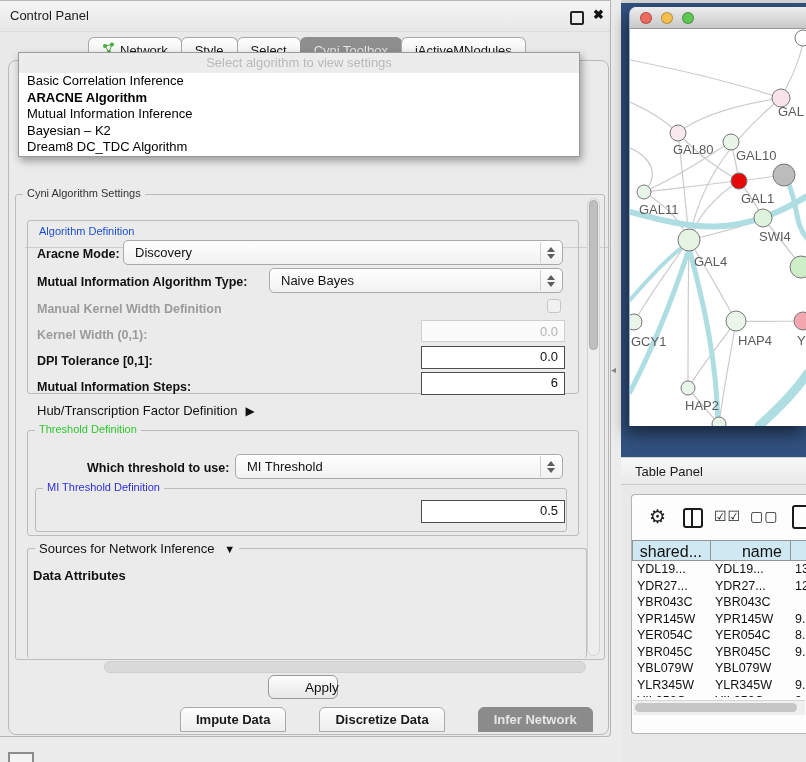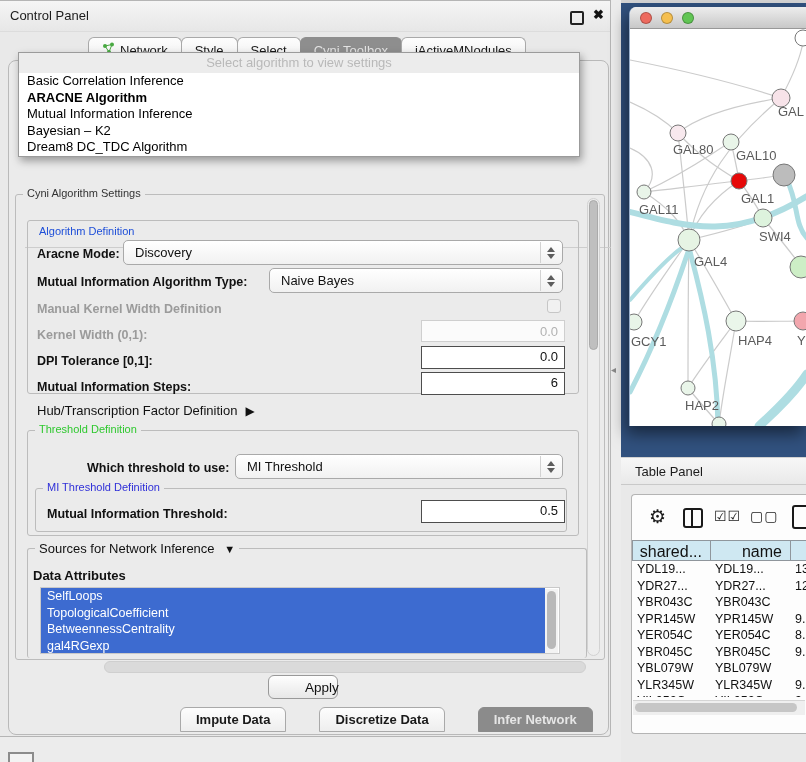--- a/index.html
+++ b/index.html
@@ -174,42 +174,30 @@
       <div class="legend" style="left:26px;top:362px;color:#2ec82e;">Threshold Definition</div>
 
       <div class="lbl" style="left:78px;top:400px;">Which threshold to use:</div>
       <div class="combo" style="left:226px;top:393px;width:328px;height:25px;">
         <span>MI Threshold</span>
         <span class="stepper"></span>
       </div>
 
       <div class="group" style="left:26px;top:427px;width:532px;height:44px;"></div>
       <div class="legend" style="left:34px;top:420px;color:#2f2fd8;">MI Threshold Definition</div>
-      <div class="lbl" style="left:38px;top:446px;">Mutual Information Threshold:</div>
       <div class="field hot" style="left:412px;top:439px;width:144px;height:23px;">0.5</div>
 
       <div class="group" style="left:18px;top:487px;width:560px;height:110px;border-bottom:none;"></div>
       <div class="legend" style="left:26px;top:480px;color:#111;font-size:13px;">
         <span>Sources for Network Inference</span>
         <span style="font-size:11px;margin-left:6px;">▼</span>
       </div>
       <div class="lbl" style="left:24px;top:507px;font-size:13px;">Data Attributes</div>
     </div>
 
-    <div class="attr-list">
-      <div id="attr-items">
-          <div class="attr-item" style="background: rgb(61, 107, 208);">SelfLoops</div>
-          <div class="attr-item" style="background: rgb(61, 107, 208);">TopologicalCoefficient</div>
-          <div class="attr-item" style="background: rgb(61, 107, 208);">BetweennessCentrality</div>
-          <div class="attr-item" style="background: rgb(61, 107, 208);">gal4RGexp</div>
-        </div>
-      <div class="attr-scroll">
-        <div class="attr-thumb"></div>
-      </div>
-    </div>
 
     <div class="hscroll-pill" style="left:104px;top:660px;width:482px;height:12px;"></div>
 
     <button class="apply" style="font-family:inherit;padding-left:36px;">Apply</button>
 
     <div class="btabs">
         <div class="btab">Impute Data</div>
         <div class="btab">Discretize Data</div>
         <div class="btab active">Infer Network</div>
       </div>

